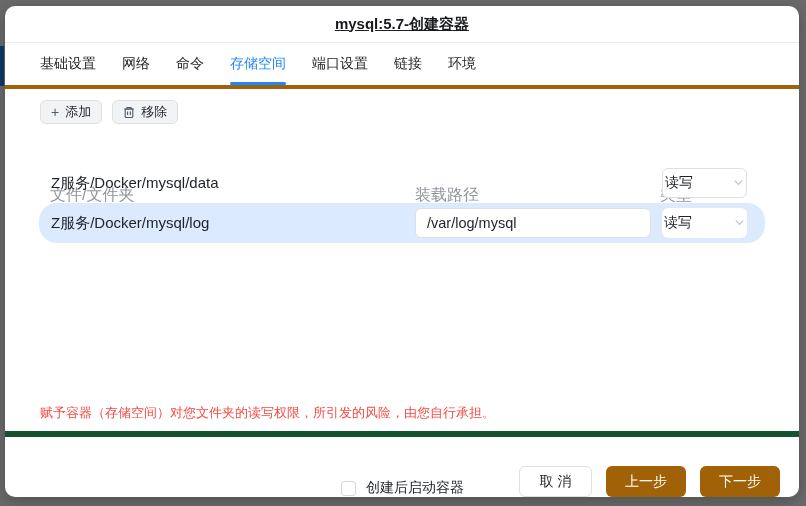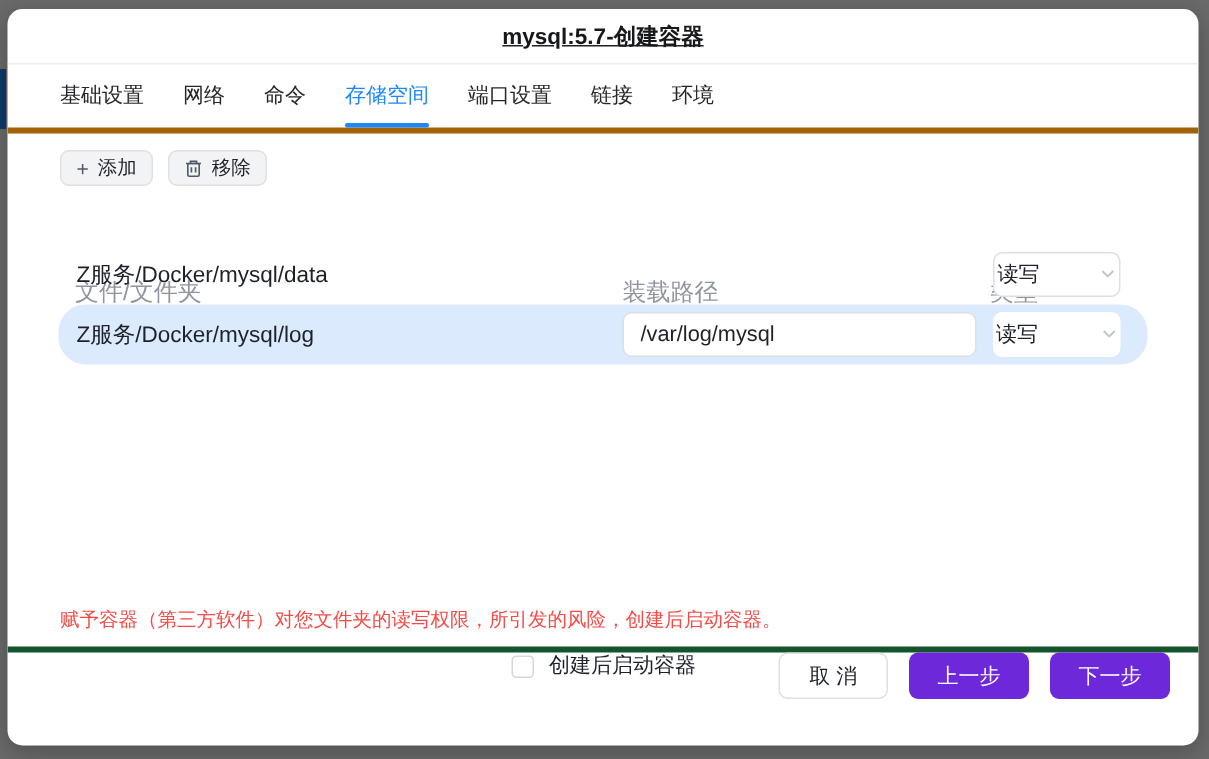--- a/index.html
+++ b/index.html
@@ -58,29 +58,29 @@
     border-radius:6px; background:#fff; display:flex; align-items:center;
     justify-content:space-between; padding:0 2px; font-size:14px; cursor:pointer;
   }
   .type-select.bordered { border:1px solid #dcdfe6; }
   .chevron { width:11px; height:11px; }
   
   .warning-text { position:absolute; left:35px; top:398px; font-size:13px; color:#f54a45; }
   
   .footer {
     position:absolute; left:0; right:0; bottom:0; height:66px;
-    border-top:4px solid #14532d; display:flex; align-items:flex-start;
+    border-top:6px solid #14532d; display:flex; align-items:flex-end;
     justify-content:flex-end; padding-right:19px; gap:14px;
   }
   .checkbox-group { display:flex; align-items:center; margin-right:41px; cursor:pointer; }
   .checkbox-box { width:15px; height:15px; border:1px solid #d4d7dc; border-radius:3px; background:#fff; }
   .checkbox-label { font-size:14px; color:#1d2129; margin-left:10px; }
   .btn { height:31px; border-radius:6px; font-size:14px; display:inline-flex; align-items:center; justify-content:center; cursor:pointer; font-family:inherit; }
   .btn-cancel { width:73px; background:#fff; border:1px solid #dcdfe6; color:#1d2129; }
-  .btn-primary { width:80px; background:#6d28d9; border:none; color:#fff; }
+  .btn-primary { width:80px; background:#a16207; border:none; color:#fff; }
 </style>
 </head>
 <body>
 
 <div class="bg-accent-strip"></div>
 
 <div class="dialog">
 
   <div class="dlg-header">
     <span class="dlg-title">mysql:5.7-创建容器</span>
@@ -150,21 +150,21 @@
     <div class="type-select">
       <span>读写</span>
       <span>
         <svg class="chevron" viewBox="0 0 12 12" fill="none" stroke="#c0c4cc" stroke-width="1.4">
             <path d="M2 4l4 4 4-4"></path>
           </svg>
       </span>
     </div>
   </div>
 
-  <div class="warning-text">赋予容器（第三方软件）对您文件夹的读写权限，所引发的风险，创建后启动容器。</div>
+  <div class="warning-text">赋予容器（存储空间）对您文件夹的读写权限，所引发的风险，由您自行承担。</div>
 
   <div class="footer">
     <div class="checkbox-group">
       <span class="checkbox-box"></span>
       <span class="checkbox-label">创建后启动容器</span>
     </div>
     <button class="btn btn-cancel">取 消</button>
     <button class="btn btn-primary">上一步</button>
     <button class="btn btn-primary">下一步</button>
   </div>

